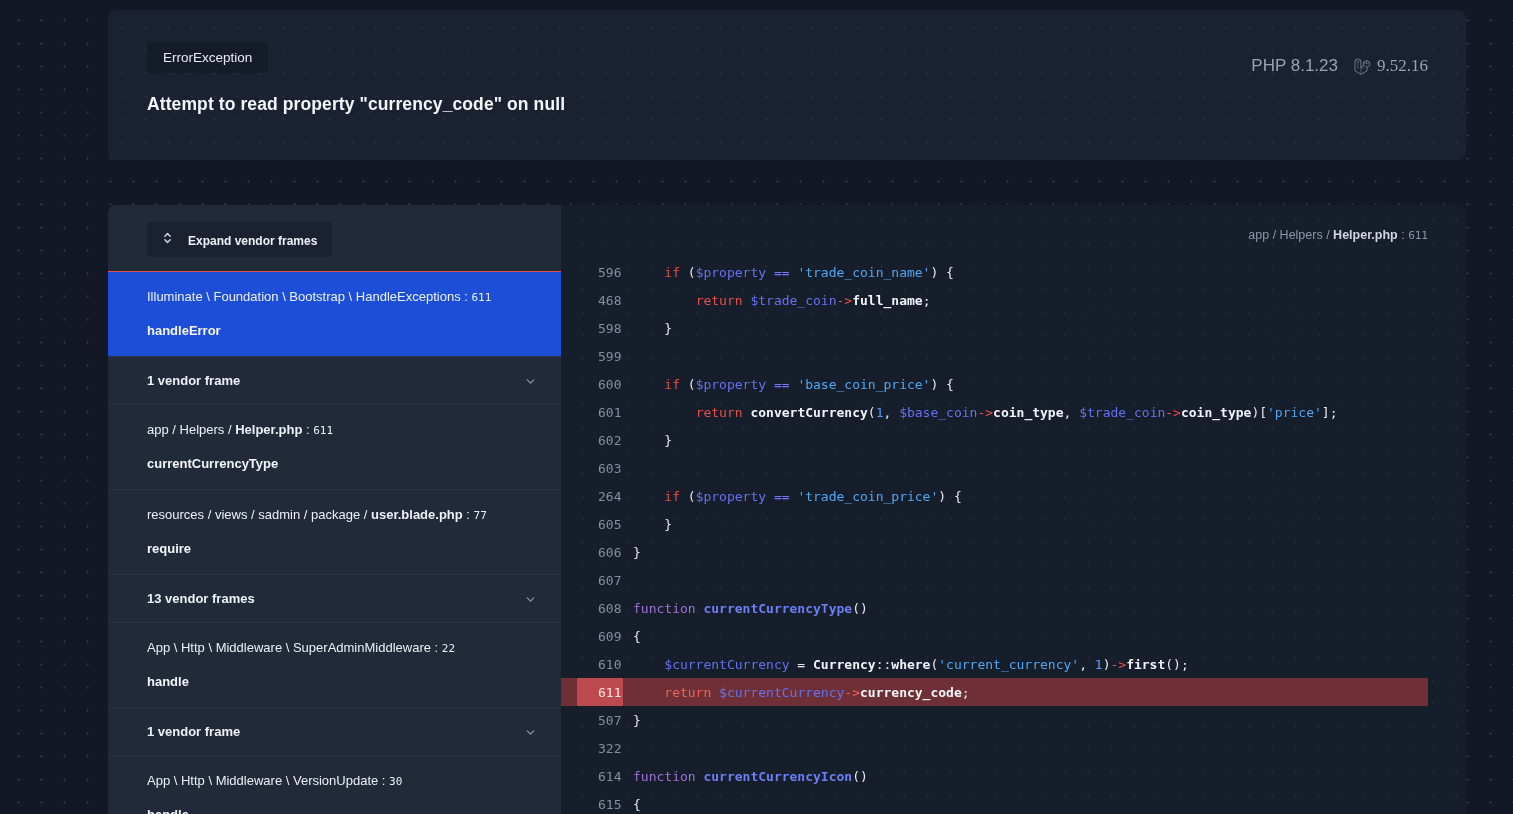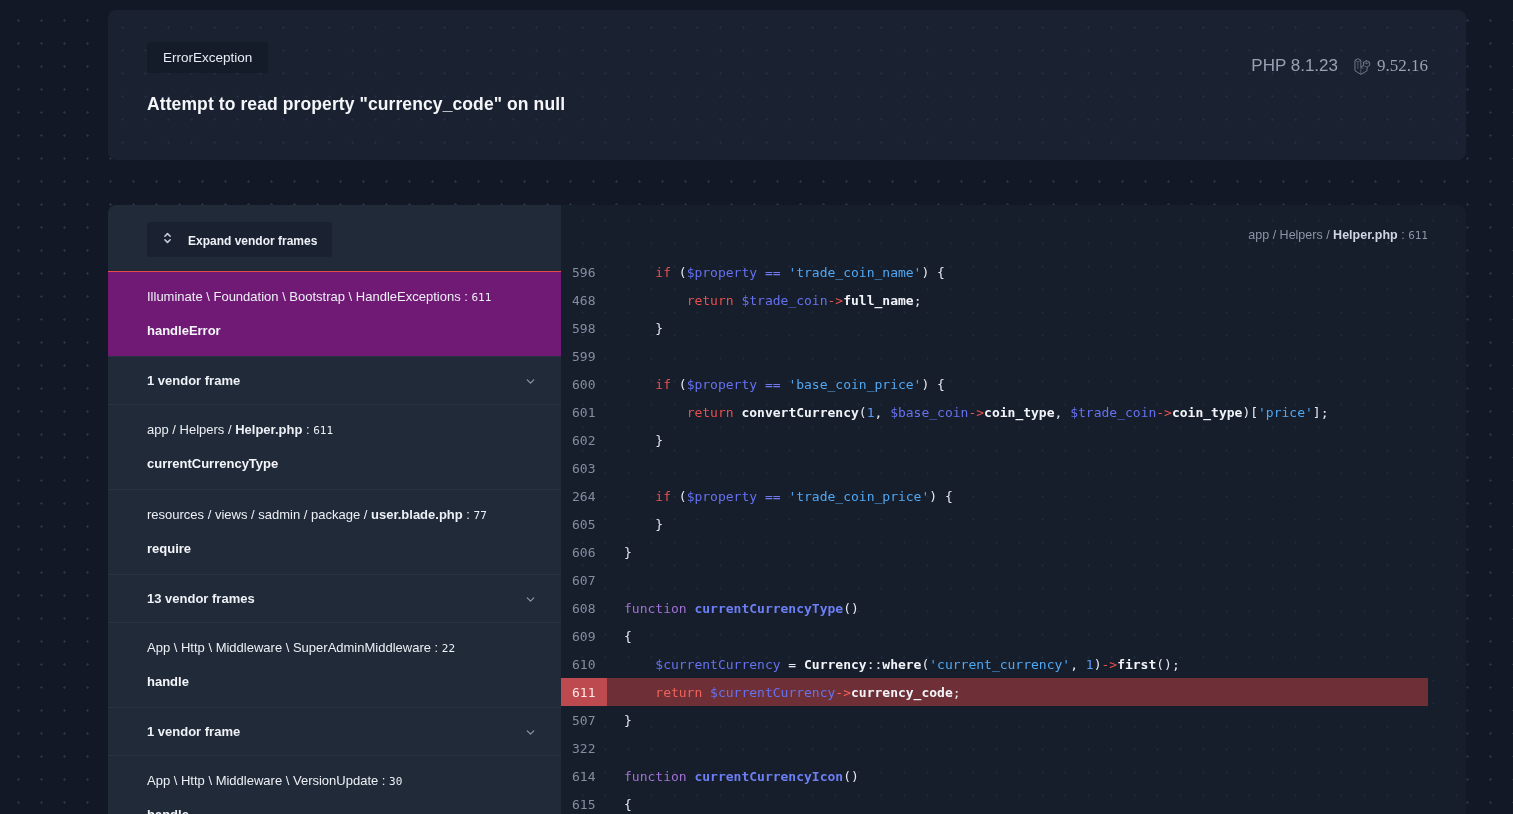--- a/index.html
+++ b/index.html
@@ -51,42 +51,42 @@
     display:inline-flex; align-items:flex-end; gap:15px;
     background:#1a2231; border:none; color:#eef1f6;
     font-family:inherit; font-size:12px; font-weight:bold;
     padding:9px 15px; border-radius:3px; cursor:pointer;
   }
   .frame-item { border-top:1px solid #2a3343; padding:15px 24px 16px 39px; cursor:pointer; }
   .frame-path { font-size:13px; color:#edf0f5; line-height:20px; }
   .frame-path .seg-bold { font-weight:bold; }
   .frame-line-num { font-family:"DejaVu Sans Mono", monospace; font-size:11px; }
   .frame-method { font-size:13px; font-weight:bold; color:#f4f6fa; margin-top:14px; line-height:18px; }
-  .frame-item.active { background:#701a75; border-top-color:#e74c4c; }
+  .frame-item.active { background:#1d4ed8; border-top-color:#e74c4c; }
   .vendor-row {
     border-top:1px solid #2a3343; padding:16px 24px 16px 39px;
     display:flex; align-items:center; gap:10px; cursor:pointer;justify-content:space-between;
   }
   .vendor-label { font-size:13px; font-weight:600; color:#eef1f6; }
   .chev { flex:none; margin-top:2px; }
 
   
   .code-panel {
     flex:1; background-color:#161d2b;
     background-image:radial-gradient(circle, #1f2737 1.2px, transparent 1.4px);
     background-size:23px 23px; background-position:10px 4px;
     overflow:hidden;
   }
   .code-header { text-align:right; padding:23px 38px 16px; font-size:12.5px; color:#8d95a8; }
   .code-header .seg-bold { font-weight:bold; color:#cfd5e1; }
   .code-header .frame-line-num { color:#8d95a8; }
   .code-body { font-family:"DejaVu Sans Mono", monospace; font-size:13px; margin-right:38px; }
   .code-line { display:flex; align-items:center; height:28px; }
-  .ln { flex:none; width:46px; padding-left:11px; color:#858da0; }
-  .code-text { white-space:pre; margin-left:17px; color:#e6eaf2; }
+  .ln { flex:none; width:46px; padding-left:21px; color:#858da0;margin-left:16px; }
+  .code-text { white-space:pre; margin-left:10px; color:#e6eaf2; }
   .code-line.hl { background:#6e3036; }
   .code-line.hl .ln { background:#bc4a4e; color:#ffe6e6; height:100%; display:flex; align-items:center; }
   .code-line.hl .c-kw { color:#f2625a; }
 
   
   .c-pl { color:#e6eaf2; }
   .c-kw { color:#e7504c; }
   .c-kp { color:#a171d6; }
   .c-fd { color:#6d7ff5; font-weight:bold; }
   .c-va { color:#6672ef; }

